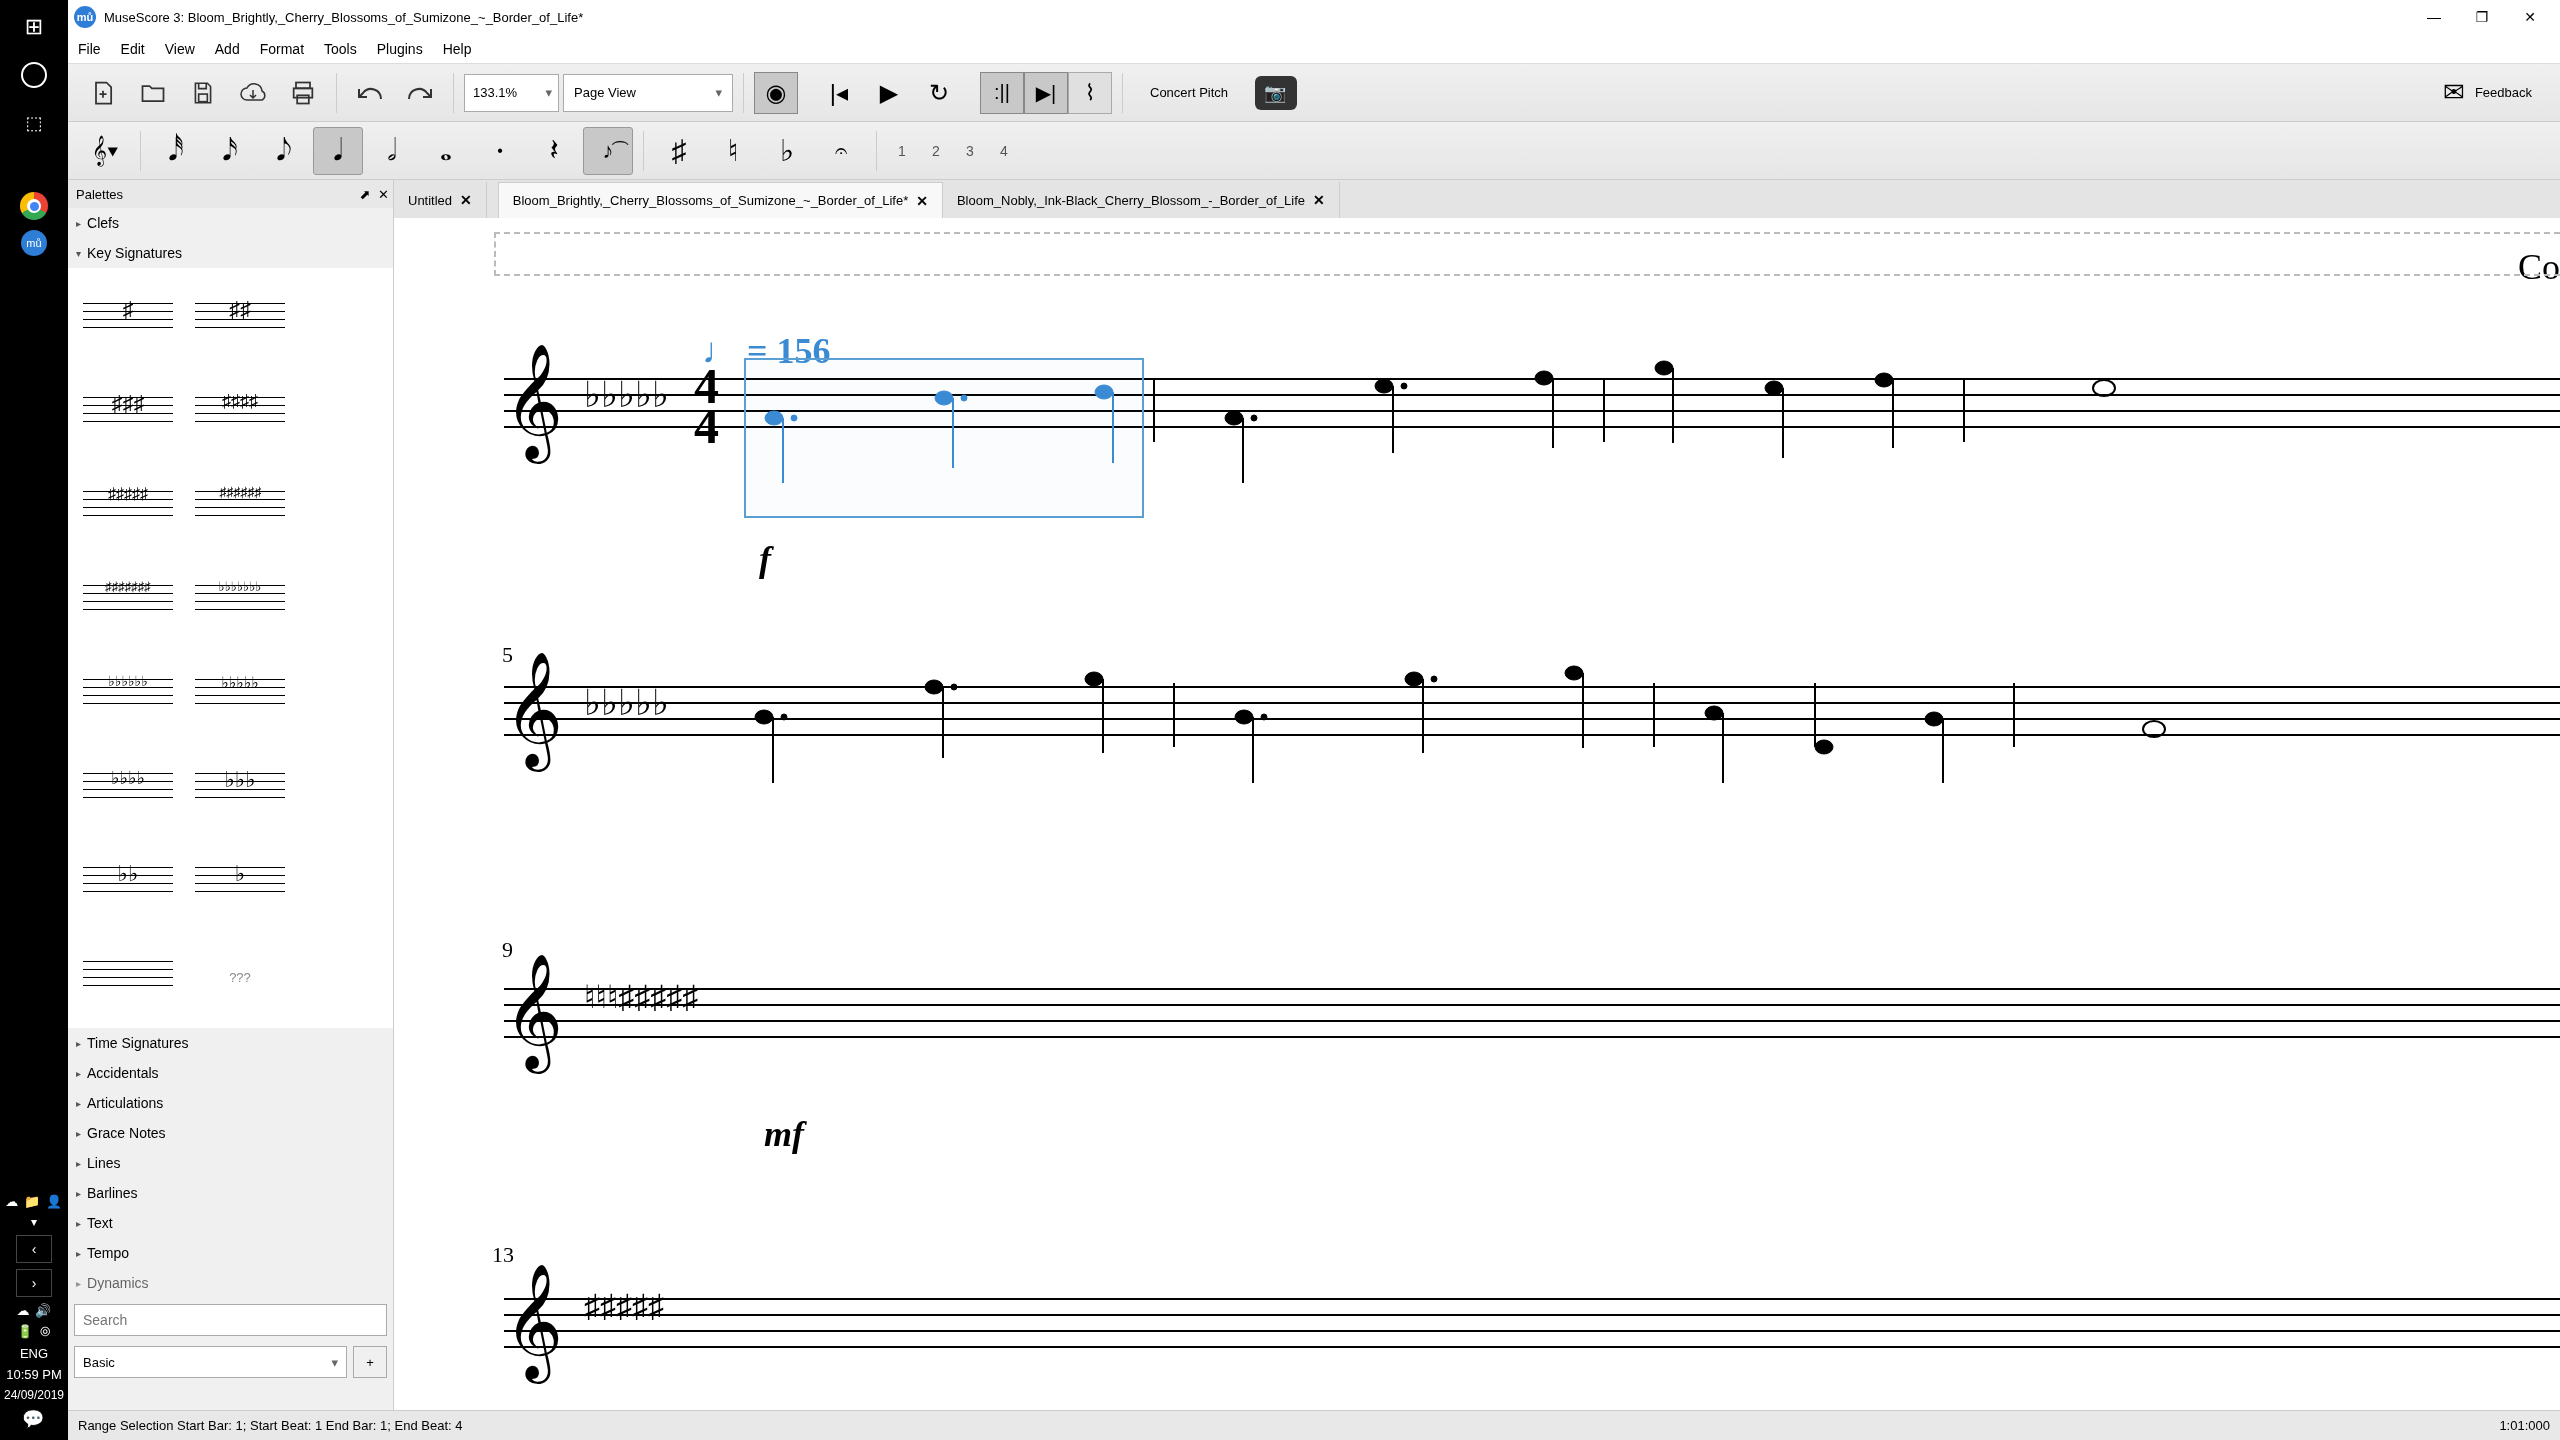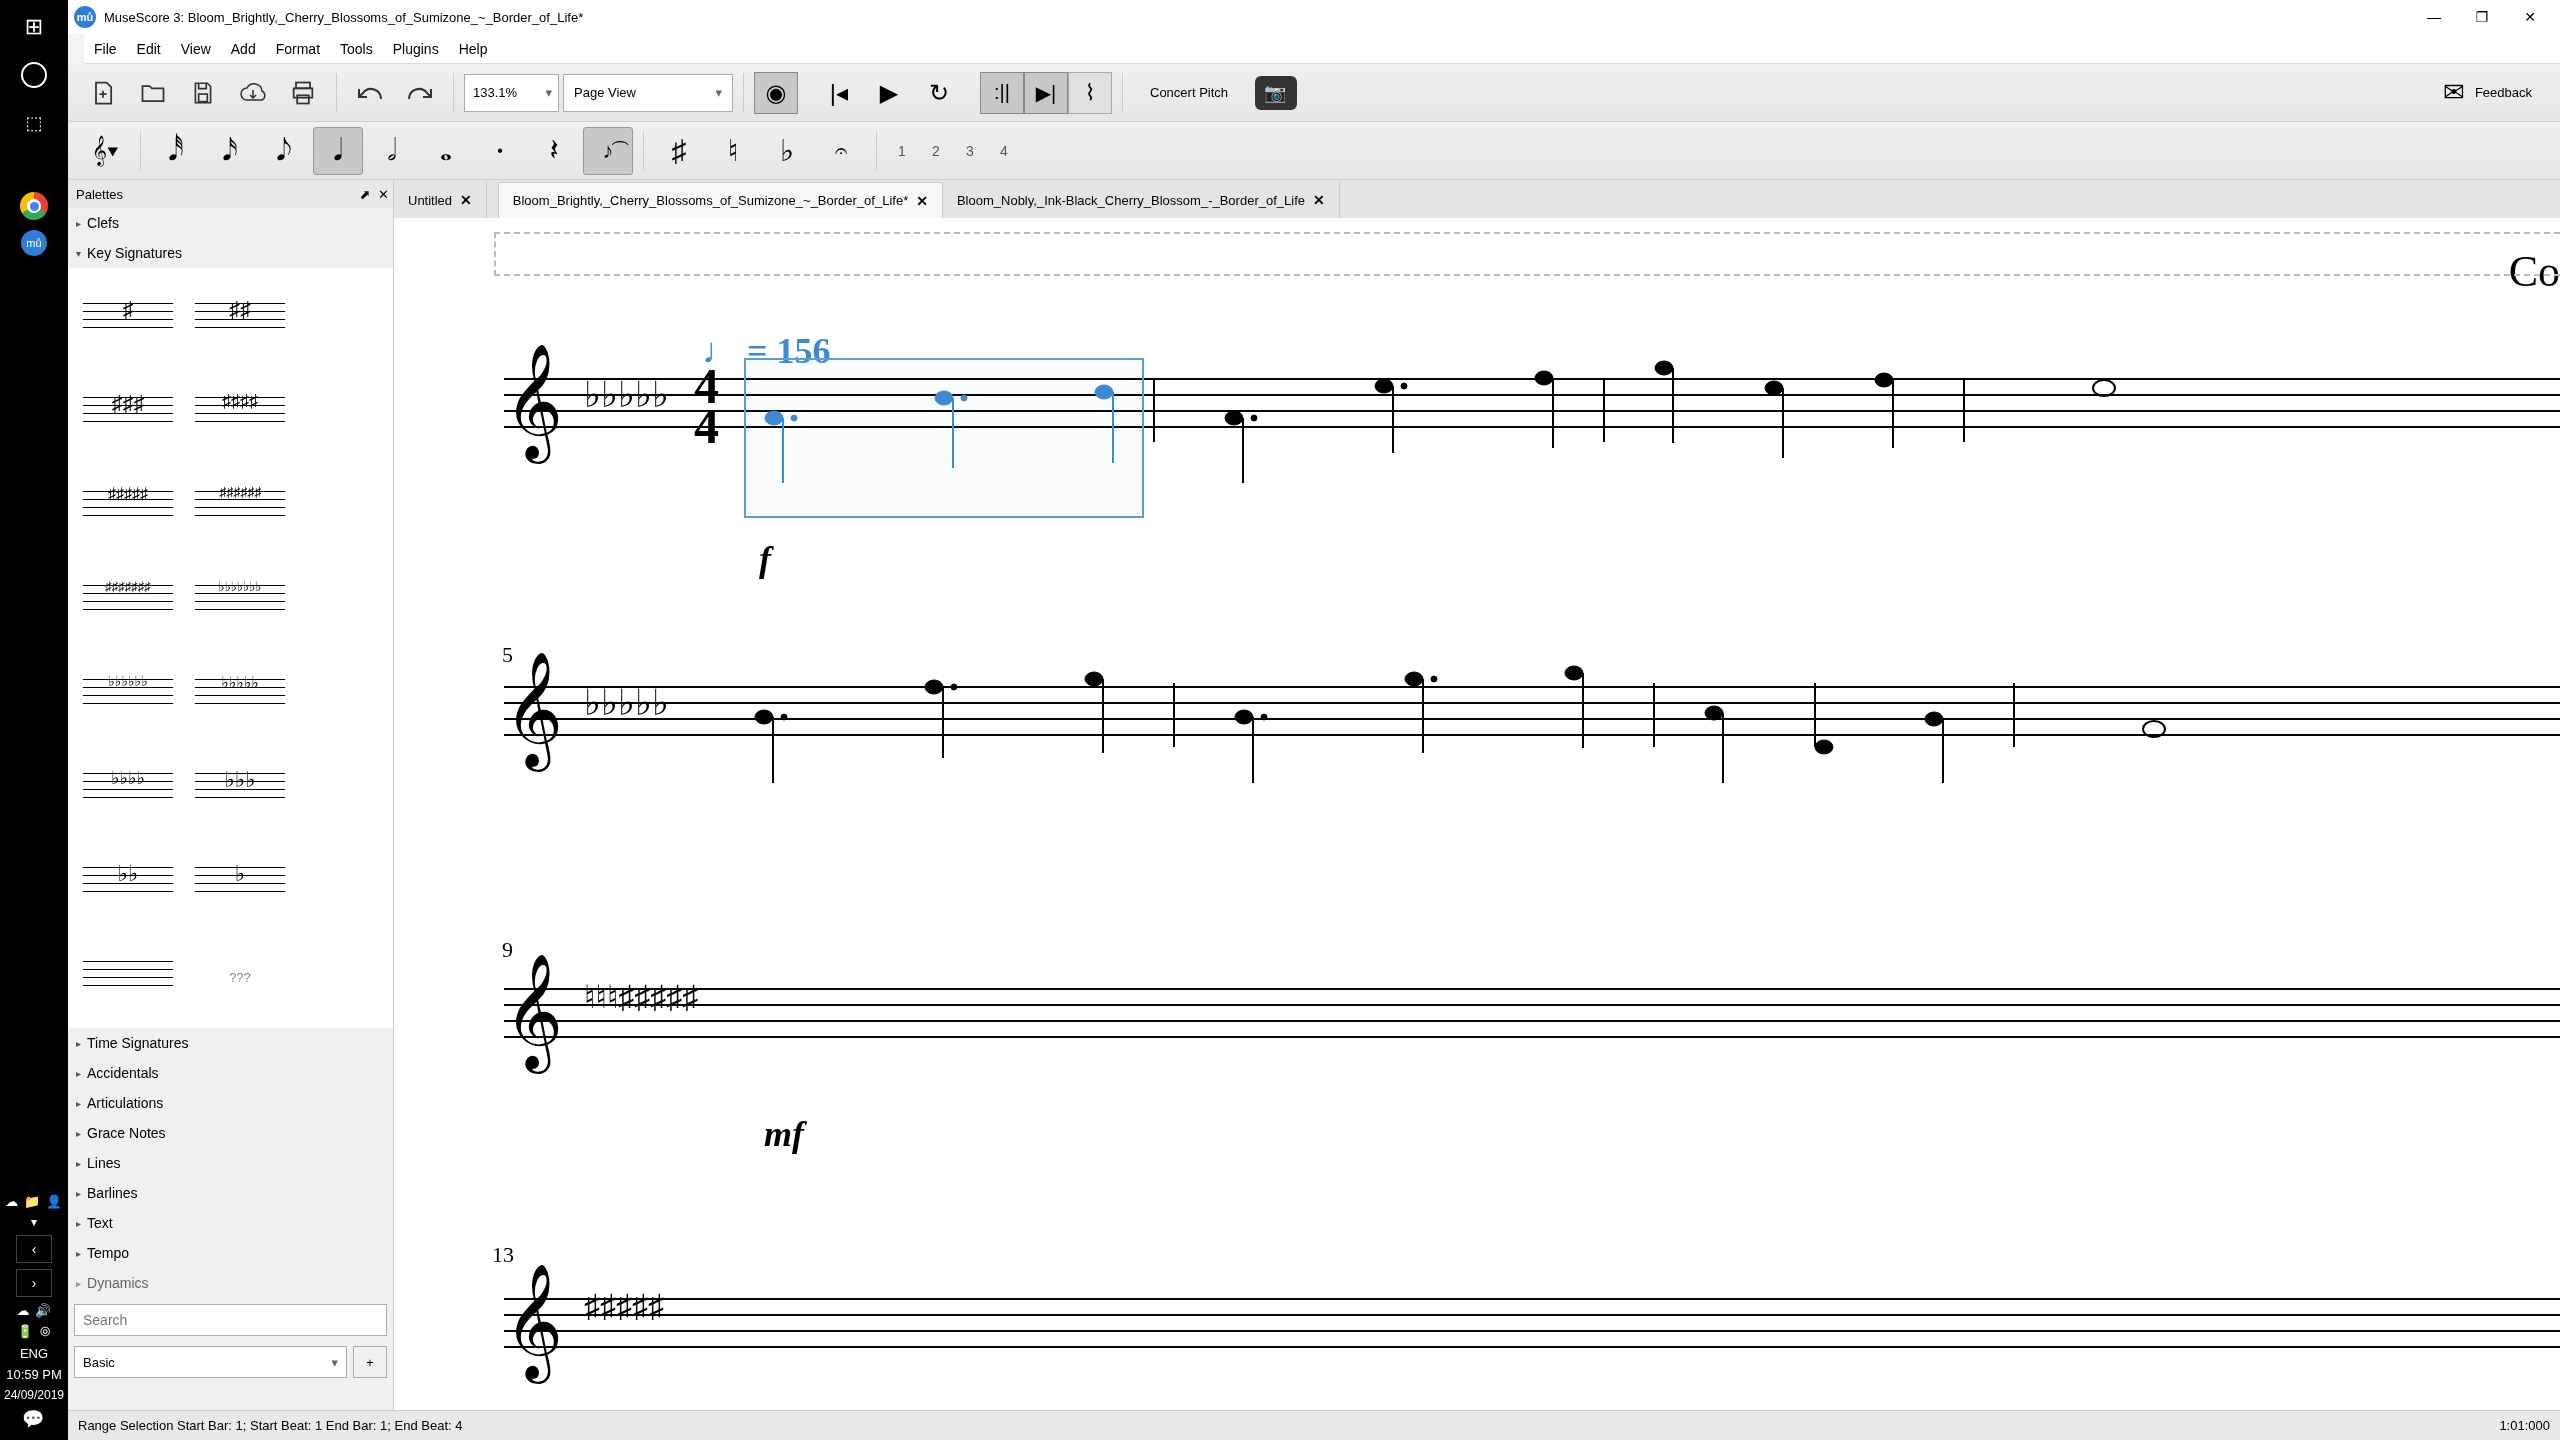--- a/index.html
+++ b/index.html
@@ -10,21 +10,21 @@
     .tb-circle { border: 2px solid #fff; border-radius: 50%; width: 26px; height: 26px; }
     .taskbar-bottom { margin-top: auto; display: flex; flex-direction: column; align-items: center; gap: 6px; padding-bottom: 10px; font-size: 12px; }
     .tb-row { display: flex; gap: 6px; }
     .tb-chev { width: 36px; height: 28px; border: 1px solid #444; display: flex; align-items: center; justify-content: center; font-size: 14px;}
     .app { flex: 1; background: #f3f3f3; display: flex; flex-direction: column; }
     .titlebar { height: 34px; background: #fff; display: flex; align-items: center; padding: 0 6px; }
     .titlebar .logo { width: 22px; height: 22px; background: #2e7dd6; border-radius: 50%; color: #fff; display: flex; align-items: center; justify-content: center; font-size: 11px; font-weight: bold; margin-right: 8px; }
     .titlebar .title { font-size: 13px; color: #000; }
     .titlebar .win-ctrls { margin-left: auto; display: flex; }
     .titlebar .win-ctrls div { width: 48px; height: 30px; display: flex; align-items: center; justify-content: center; font-size: 14px; color: #000; }
-    .menubar { height: 30px; background: #fff; display: flex; align-items: center; padding: 0 10px; gap: 20px; border-bottom: 1px solid #ddd; margin-left: 16px; }
+    .menubar { height: 30px; background: #fff; display: flex; align-items: center; padding: 0 10px; gap: 20px; border-bottom: 1px solid #ddd; }
     .menubar span { font-size: 14px; color: #000; }
     .toolbar1 { height: 58px; background: linear-gradient(#f0f0f0, #e6e6e6); display: flex; align-items: center; padding: 0 12px; gap: 4px; border-bottom: 1px solid #ccc; }
     .tb-btn { width: 46px; height: 46px; display: flex; align-items: center; justify-content: center; font-size: 24px; border-radius: 4px; }
     .tb-sep { width: 1px; height: 40px; background: #ccc; margin: 0 6px; }
     .zoom-box { width: 95px; height: 38px; border: 1px solid #aaa; background: #fff; display: flex; align-items: center; padding: 0 8px; position: relative; }
     .zoom-box::after { content: "▾"; position: absolute; right: 6px; color: #666; }
     .view-box { width: 170px; height: 38px; border: 1px solid #aaa; background: #fff; display: flex; align-items: center; padding: 0 10px; position: relative; }
     .view-box::after { content: "▾"; position: absolute; right: 10px; color: #666; }
     .toggle-btn { width: 44px; height: 42px; border: 1px solid #aaa; background: #e0e0e0; display: flex; align-items: center; justify-content: center; }
     .toggle-btn.active { background: #c8c8c8; border-color: #888; }
@@ -62,21 +62,21 @@
     .selection-box { position: absolute; border: 2px solid #5a9fd4; background: rgba(90,159,212,0.03); }
     .staff-line-group { position: absolute; }
     .staff-lines { height: 64px; position: relative; }
     .staff-lines::before { content: ""; position: absolute; left: 0; right: 0; top: 0; height: 64px; background: repeating-linear-gradient(to bottom, #000, #000 2px, transparent 2px, transparent 16px); }
     .clef { position: absolute; font-size: 100px; font-family: serif; line-height: 1; }
     .statusbar { height: 30px; background: #e8e8e8; border-top: 1px solid #ccc; display: flex; align-items: center; padding: 0 10px; font-size: 13px; }
     .statusbar .time { margin-left: auto; }
     .tempo-text { color: #3b8bd4; font-weight: bold; position: absolute; font-size: 36px; font-family: serif; }
     .dynamic { position: absolute; font-style: italic; font-family: serif; font-weight: bold; font-size: 36px; }
     .meas-num { position: absolute; font-size: 22px; font-family: serif; }
-    .corner-text { position: absolute; font-size: 44px; font-family: "Times New Roman", serif; }
+    .corner-text { position: absolute; font-size: 36px; font-family: "Times New Roman", serif; }
   </style>
 </head>
 <body>
 
 <div class="taskbar">
   <div class="taskbar-top">
     <div class="tb-icon">⊞</div>
     <div class="tb-icon">
         <div class="tb-circle"></div>
       </div>

